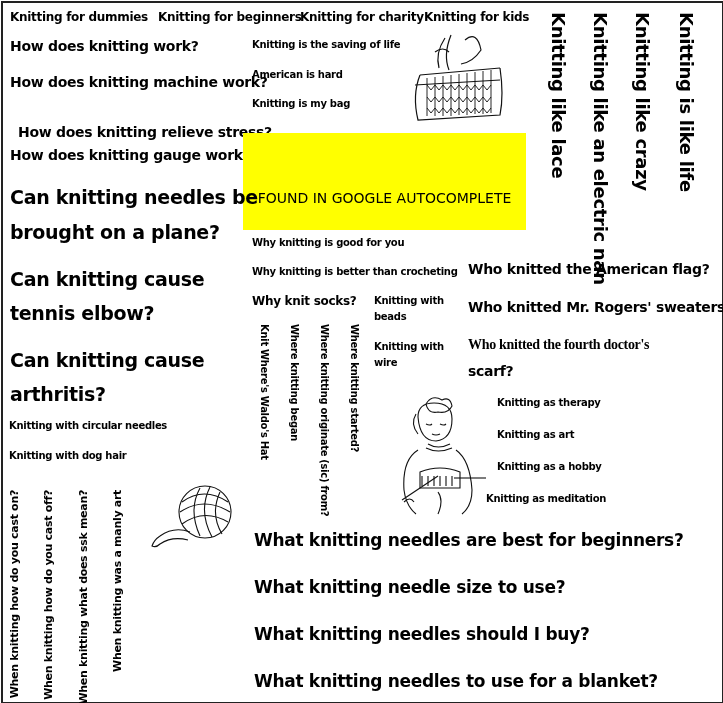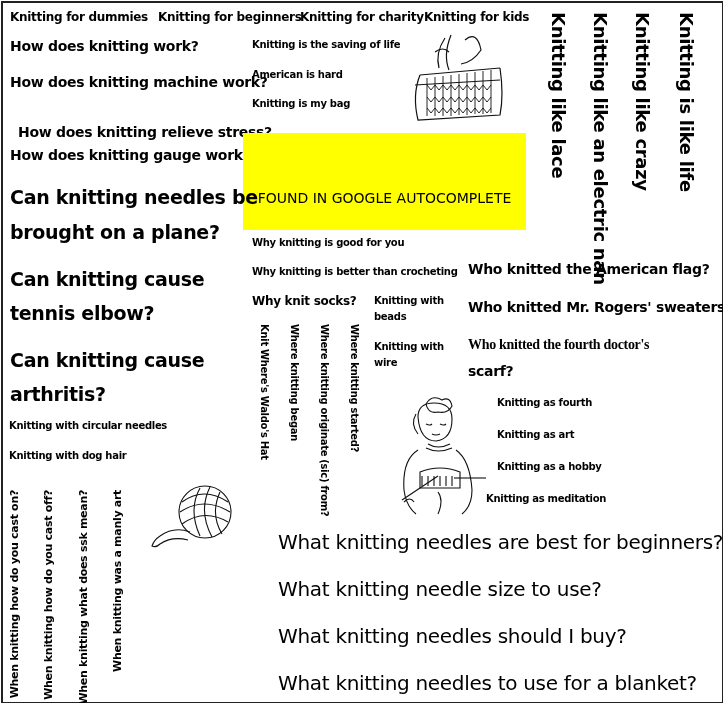--- a/index.html
+++ b/index.html
@@ -3,21 +3,21 @@
 <meta charset="utf-8">
 <style>
   html, body { margin:0; padding:0; background:#ffffff; }
   body { width:723px; height:703px; position:relative; overflow:hidden; font-family:"DejaVu Sans", sans-serif; color:#000; }
   .frame { position:absolute; left:1px; top:1px; width:719px; height:699px; border:2px solid #222; box-sizing:content-box; }
   .t { position:absolute; white-space:nowrap; font-family:"DejaVu Sans", sans-serif; letter-spacing:-0.3px; }
   .s13 { font-size:12px; font-weight:bold; }
   .s10 { font-size:10px; font-weight:bold; }
   .s14 { font-size:14px; font-weight:bold; }
   .s20 { font-size:19px; font-weight:bold; }
-  .s17 { font-size:20px; font-weight:normal;margin-left:24px; }
+  .s17 { font-size:17px; font-weight:bold; }
   .vert { position:absolute; white-space:nowrap; writing-mode:vertical-rl; font-family:"DejaVu Sans", sans-serif; letter-spacing:-0.3px; }
   .vert-up { writing-mode:vertical-rl; transform:rotate(180deg); }
   .banner { position:absolute; left:243px; top:133px; width:283px; height:97px; background:#ffff00; }
   .banner-title { position:absolute; left:0; right:0; top:8px; text-align:center; font-size:25px; font-weight:bold; letter-spacing:0.5px; font-family:"DejaVu Sans", sans-serif; }
   .banner-sub { position:absolute; left:0; right:0; top:57px; text-align:center; font-size:14px; font-weight:normal; font-family:"DejaVu Sans", sans-serif; }
   .illus { position:absolute; }
 </style>
 </head>
 <body>
 
@@ -104,21 +104,21 @@
     <path d="M58 58 q14 10 16 40 q0 16 -10 24"></path>
     <path d="M22 80 q20 -8 40 0 L62 96 L22 96 z"></path>
     <path d="M24 84 v10 M30 84 v10 M36 84 v10 M42 84 v10 M48 84 v10 M54 84 v10"></path>
     <path d="M4 108 L40 84"></path>
     <path d="M56 86 L88 86"></path>
     <path d="M40 100 q6 8 0 22"></path>
     <path d="M6 110 q6 -6 10 0"></path>
   </g>
 </svg>
 
-<div class="t s10" style="left:497px;top:397px;">Knitting as fourth</div>
+<div class="t s10" style="left:497px;top:397px;">Knitting as therapy</div>
 <div class="t s10" style="left:497px;top:429px;">Knitting as art</div>
 <div class="t s10" style="left:497px;top:461px;">Knitting as a hobby</div>
 <div class="t s10" style="left:486px;top:493px;text-align:center;">Knitting as meditation</div>
 
 <svg class="illus" style="left:150px;top:482px;" width="85" height="70" viewBox="0 0 85 70">
   <g fill="none" stroke="#111" stroke-width="1.1">
     <circle cx="55" cy="30" r="26"></circle>
     <path d="M32 20 q22 -16 46 0 M30 30 q24 -16 50 0 M32 42 q22 -16 46 -2"></path>
     <path d="M50 6 q-12 22 0 48 M60 5 q-12 24 2 50 M70 10 q-10 22 2 42"></path>
     <path d="M40 50 q-16 -6 -30 4 q-6 4 -8 10 q4 2 8 -2 q12 -8 28 -4"></path>

